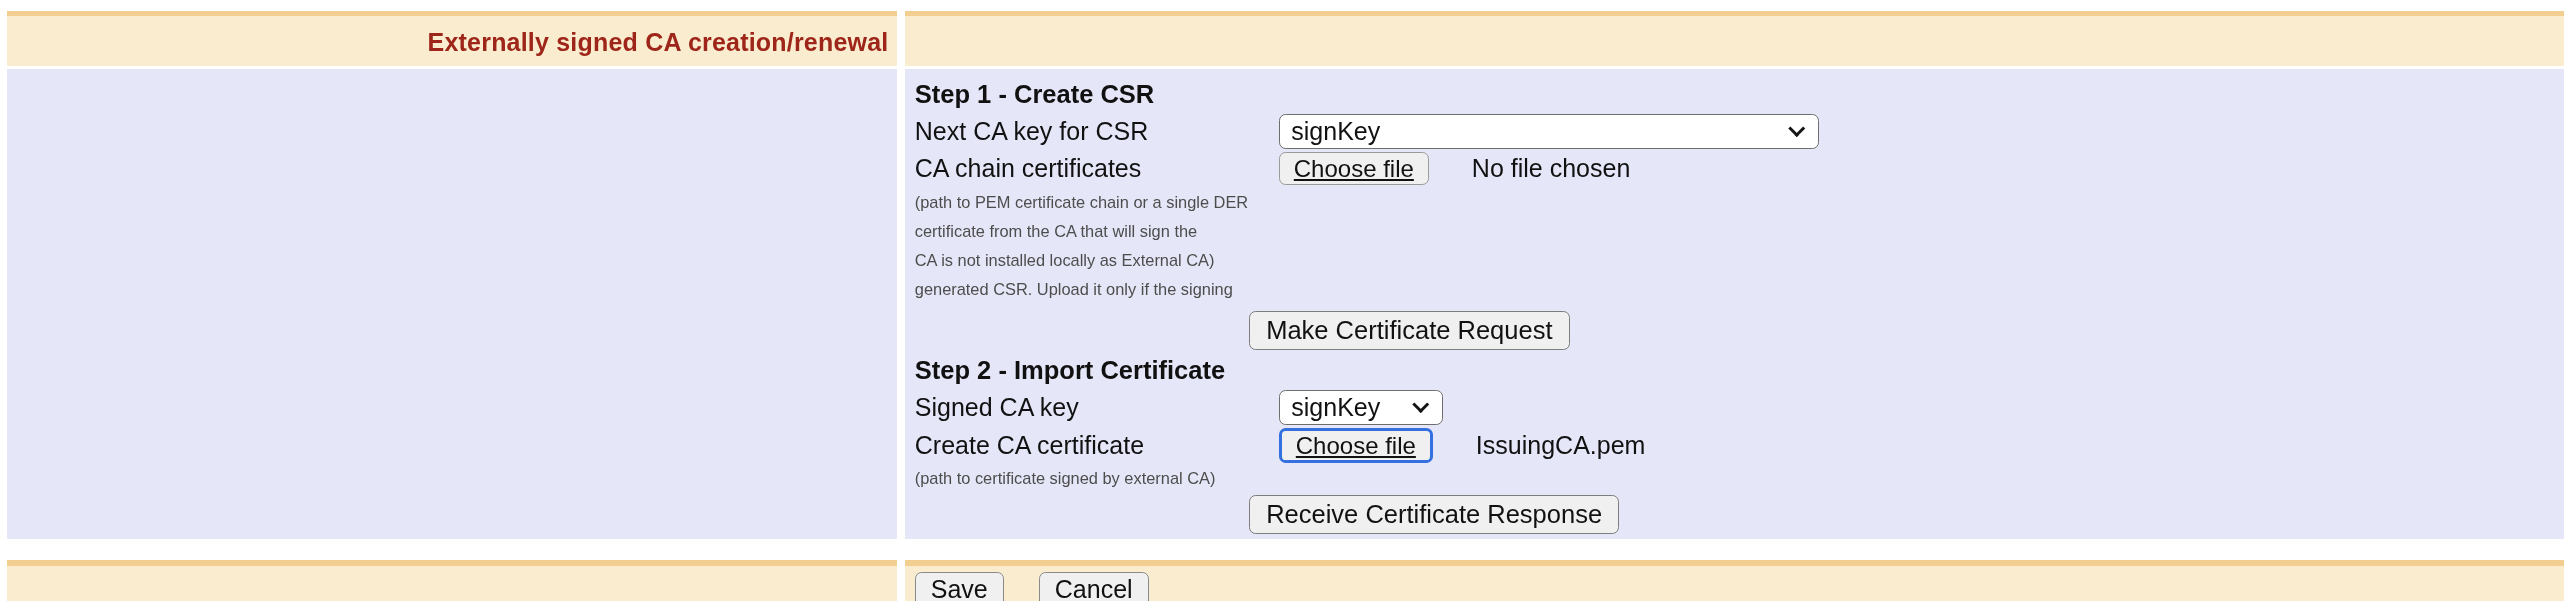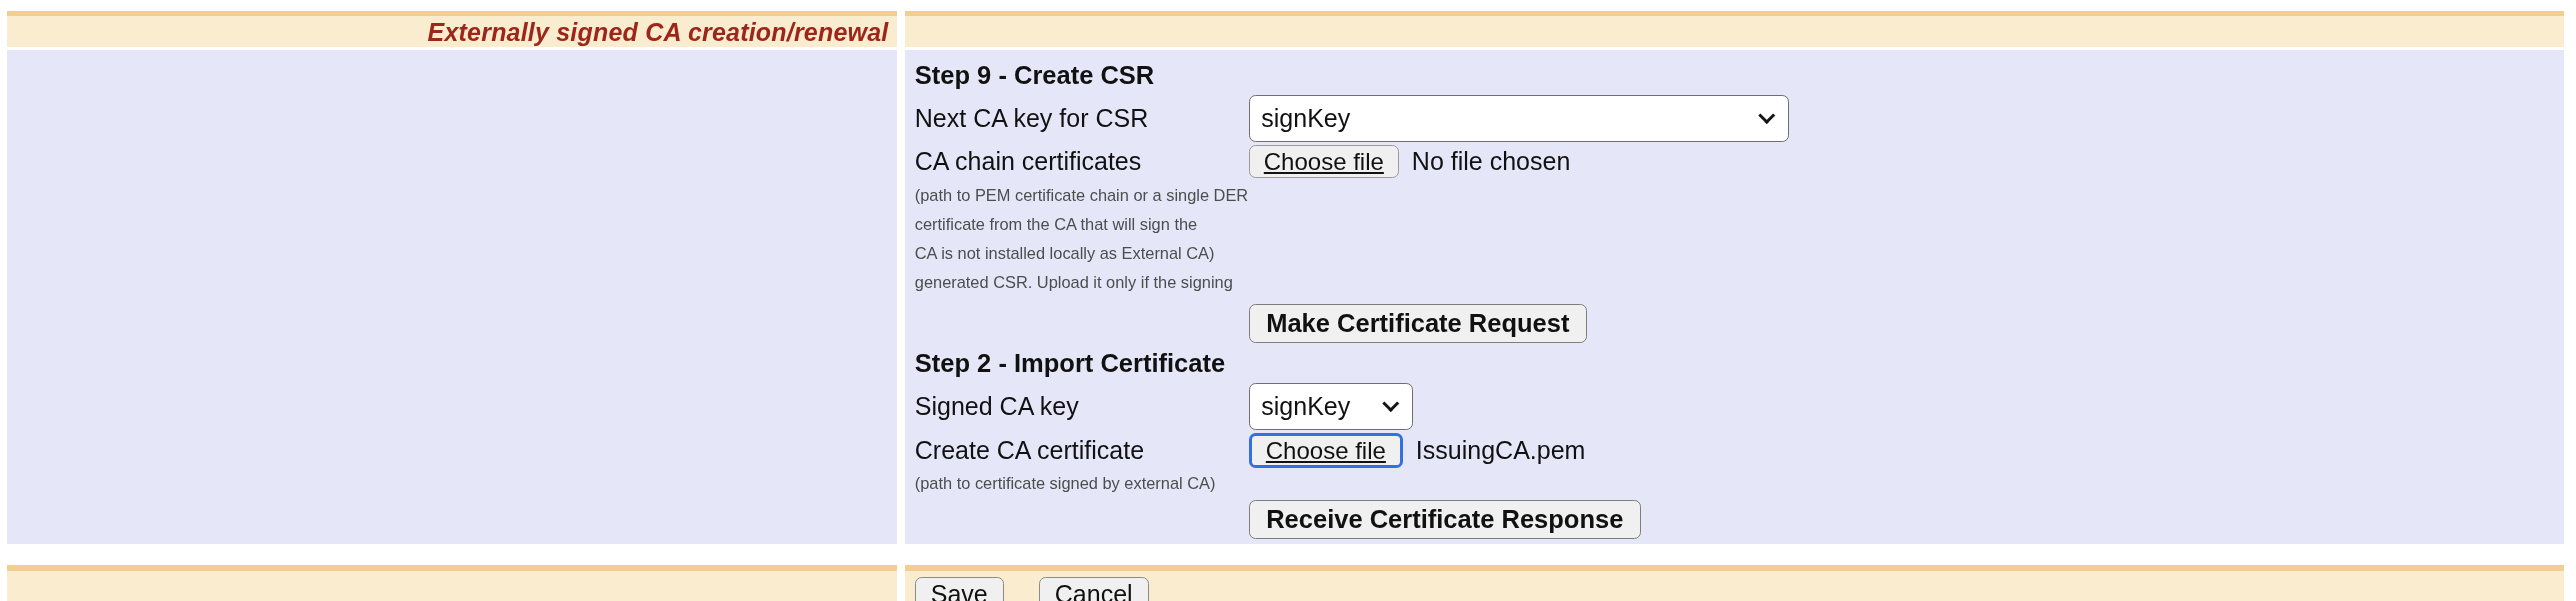--- a/index.html
+++ b/index.html
@@ -11,45 +11,45 @@
     --control-border:#7d7d7d;
     --focus-blue:#3470df;
     --help-gray:#4d4d4d;
   }
   *{box-sizing:border-box;margin:0;padding:0;}
   html,body{width:2576px;height:601px;background:#ffffff;overflow:hidden;
     font-family:"Liberation Sans","DejaVu Sans",sans-serif;color:#111;}
   .sheet{width:2558px;margin:10.7px 0 0 6.6px;}
   .row{display:grid;grid-template-columns:890px 1659px;column-gap:8.2px;}
   
-  .band-cell{background:var(--band-bg);border-top:5px solid var(--band-border);height:36px;font-style:italic;}
+  .band-cell{background:var(--band-bg);border-top:5px solid var(--band-border);height:55px;}
   .title-cell{display:flex;align-items:center;justify-content:flex-end;padding:3.3px 8.2px 0 0;}
   .page-title{color:var(--title-red);font-weight:bold;font-size:25px;letter-spacing:0.2px;}
   
   .panel-row{margin-top:3.3px;}
   .panel-cell{background:var(--panel-bg);min-height:454px;}
   .form-cell{padding:10px 0 0 10px;}
   .step-title{font-size:25.5px;font-weight:bold;line-height:25px;padding-top:3.3px;margin-bottom:6.6px;}
-  .form-row{display:flex;align-items:center;margin-bottom:3.3px;}
+  .form-row{display:flex;align-items:center;margin-bottom:3.3px;gap:30px;}
   .label-col{flex:0 0 334px;font-size:25px;}
   .select{display:flex;align-items:center;background:#fff;border:1.6px solid #6e6e6e;
-    border-radius:6.6px;height:47px;font-size:25px;padding:0 15px 0 11.5px;}
+    border-radius:6.6px;height:35px;font-size:25px;padding:0 15px 0 11.5px;}
   .select-wide{width:540px;}
   .select-small{width:164px;}
   .chevron{width:11.5px;height:11.5px;border-right:3.3px solid #151515;border-bottom:3.3px solid #151515;
     transform:rotate(45deg) translate(-2.5px,-2.5px);margin-left:auto;flex:0 0 auto;}
   .file-btn{background:var(--control-bg);border:1.6px solid #9a9a9a;border-radius:6.6px;height:33px;
     display:flex;align-items:center;padding:0 14px;font-size:24px;color:#111;cursor:default;text-decoration:underline;}
   .file-btn.focused{border:3.3px solid var(--focus-blue);height:35px;}
   .file-text{margin-left:13px;font-size:25px;}
   .help{color:var(--help-gray);font-size:16.4px;line-height:29px;margin:3.3px 0 6.6px 0;}
   .help-single{line-height:23px;margin:1.6px 0 5px 0;white-space:nowrap;}
   .action-btn{background:var(--control-bg);border:1.6px solid var(--control-border);border-radius:6.6px;
     height:39px;display:inline-flex;align-items:center;padding:0 16.4px;font-size:25.5px;color:#111;
-    margin-bottom:5px;cursor:default;font-weight:bold;}
+    margin-bottom:5px;cursor:default;}
   .indent{margin-left:334px;}
   
   .footer-row{margin-top:21.4px;}
   .footer-cell{background:var(--band-bg);border-top:6.6px solid var(--band-border);height:57px;}
   .footer-buttons{display:flex;align-items:flex-start;padding:5.8px 0 0 10px;gap:35px;}
   .small-btn{background:var(--control-bg);border:1.6px solid #8a8a8a;border-radius:6.6px;height:36px;
     display:inline-flex;align-items:center;padding:12px 15px;font-size:25px;color:#111;cursor:default;}
 </style>
 </head>
 <body>
@@ -60,21 +60,21 @@
     <div class="band-cell title-cell">
       <span class="page-title">Externally signed CA creation/renewal</span>
     </div>
     <div class="band-cell"></div>
   </div>
 
   <div class="row panel-row">
     <div class="panel-cell"></div>
     <div class="panel-cell form-cell">
 
-      <div class="step-title">Step 9 - Create CSR</div>
+      <div class="step-title">Step 1 - Create CSR</div>
 
       <div class="form-row">
         <div class="label-col">Next CA key for CSR</div>
         <div class="select select-wide">
           <span>signKey</span>
           <span class="chevron"></span>
         </div>
       </div>
 
       <div class="form-row">

